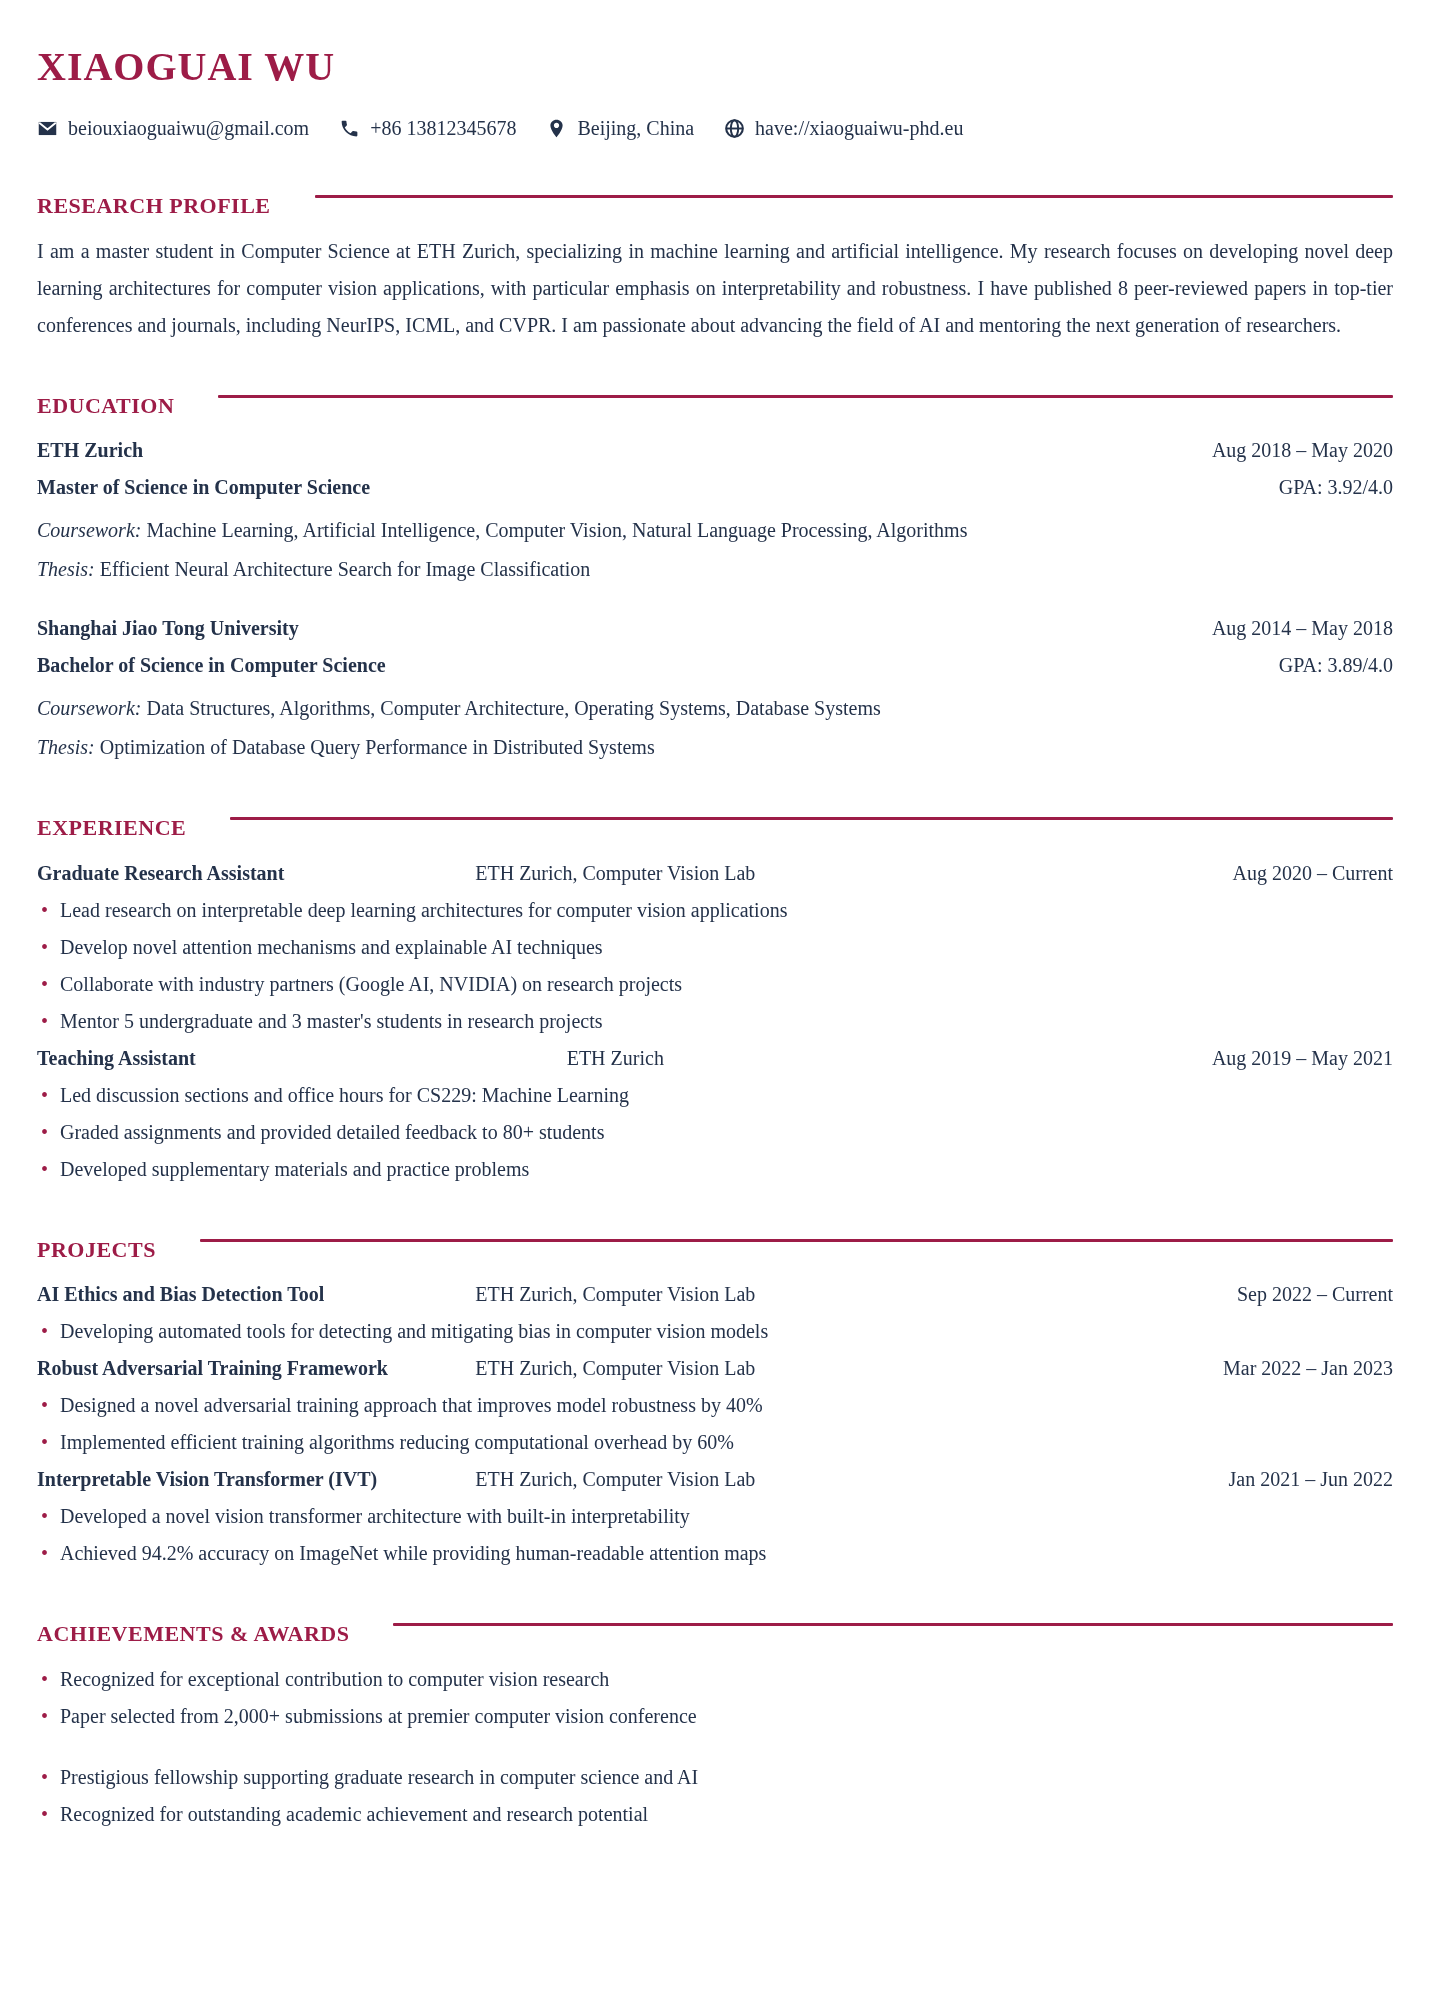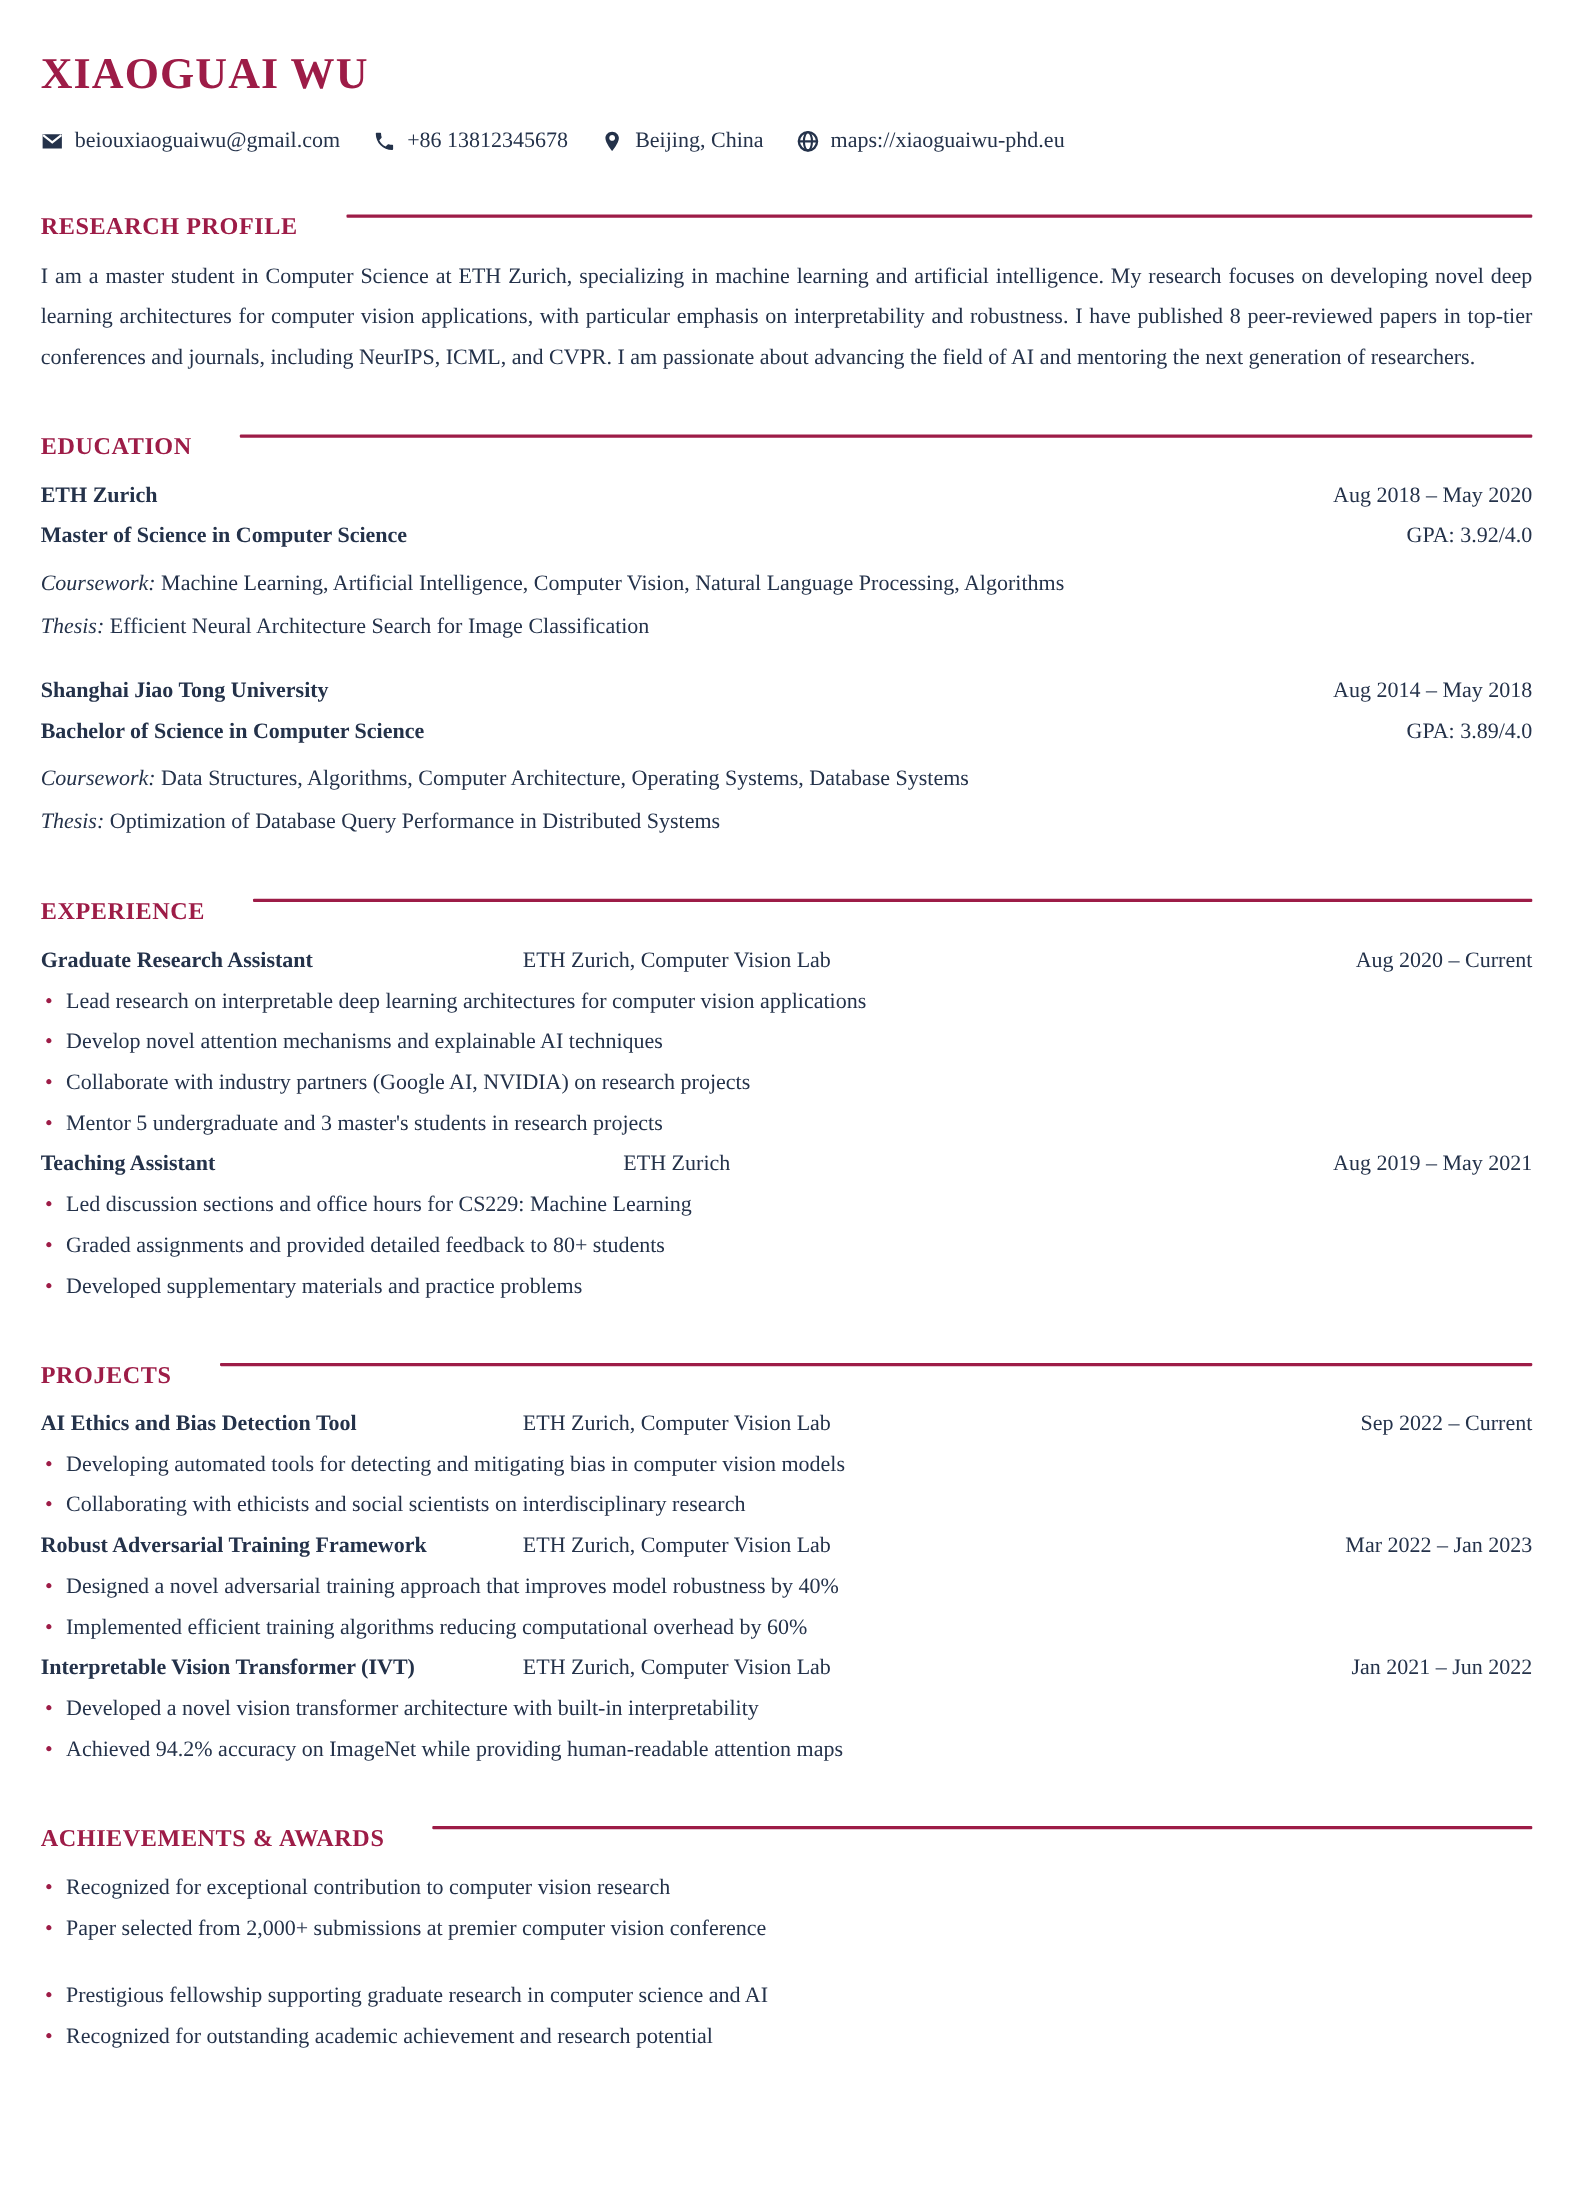--- a/index.html
+++ b/index.html
@@ -102,21 +102,21 @@
     <span>Beijing, China</span>
   </div>
   <div class="contact-item">
     <span class="cicon">
       <svg viewBox="0 0 24 24">
           <circle cx="12" cy="12" r="9.5" fill="none" stroke="currentColor" stroke-width="2.4"></circle>
           <ellipse cx="12" cy="12" rx="4.2" ry="9.5" fill="none" stroke="currentColor" stroke-width="2.2"></ellipse>
           <path d="M2.5 12h19" stroke="currentColor" stroke-width="2.2"></path>
         </svg>
     </span>
-    <span>maps://xiaoguaiwu-phd.eu</span>
+    <span>have://xiaoguaiwu-phd.eu</span>
   </div>
 </div>
 
 <div class="section-heading first">
   <span class="hd">RESEARCH PROFILE</span>
   <span class="rule"></span>
 </div>
 <p class="summary">I am a master student in Computer Science at ETH Zurich, specializing in machine learning and artificial intelligence. My research focuses on developing novel deep learning architectures for computer vision applications, with particular emphasis on interpretability and robustness. I have published 8 peer-reviewed papers in top-tier conferences and journals, including NeurIPS, ICML, and CVPR. I am passionate about advancing the field of AI and mentoring the next generation of researchers.</p>
 
 <div class="section-heading">
@@ -204,21 +204,20 @@
 </div>
 
 <div class="xp-entry">
   <div class="row3">
     <span class="t">AI Ethics and Bias Detection Tool</span>
     <span class="o">ETH Zurich, Computer Vision Lab</span>
     <span class="d">Sep 2022 – Current</span>
   </div>
   <ul class="bullets">
     <li>Developing automated tools for detecting and mitigating bias in computer vision models</li>
-    <li>Collaborating with ethicists and social scientists on interdisciplinary research</li>
   </ul>
 </div>
 
 <div class="xp-entry">
   <div class="row3">
     <span class="t">Robust Adversarial Training Framework</span>
     <span class="o">ETH Zurich, Computer Vision Lab</span>
     <span class="d">Mar 2022 – Jan 2023</span>
   </div>
   <ul class="bullets">

